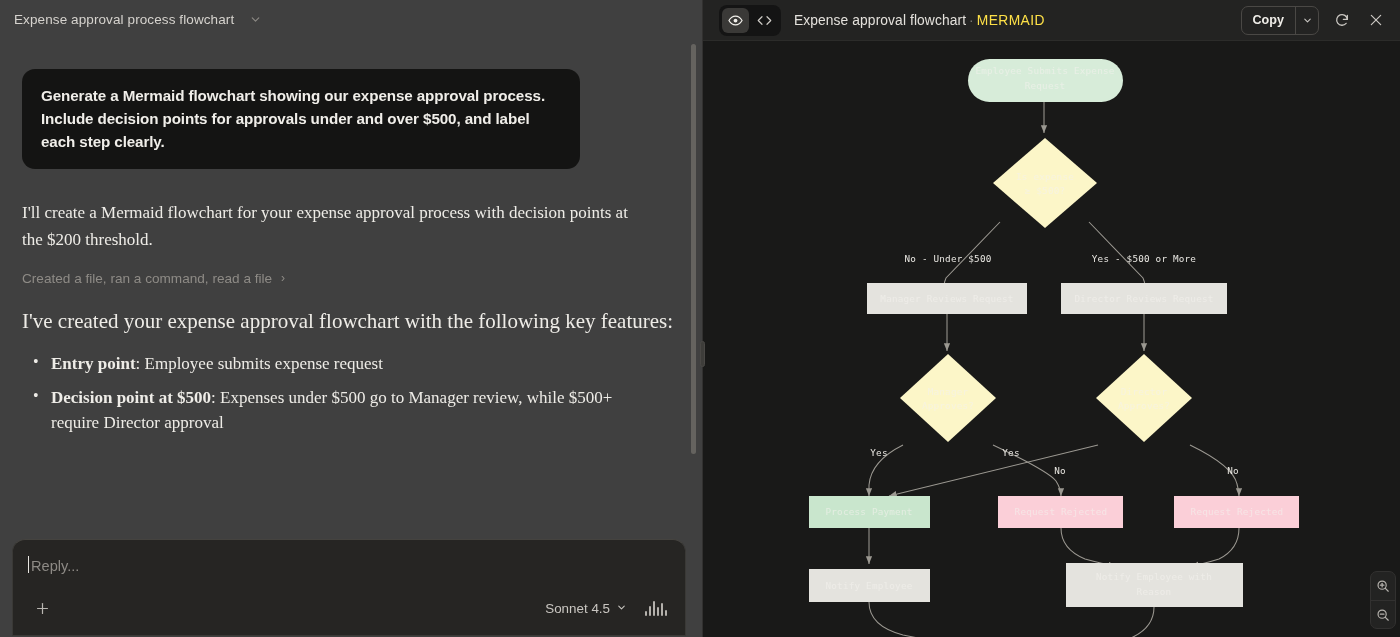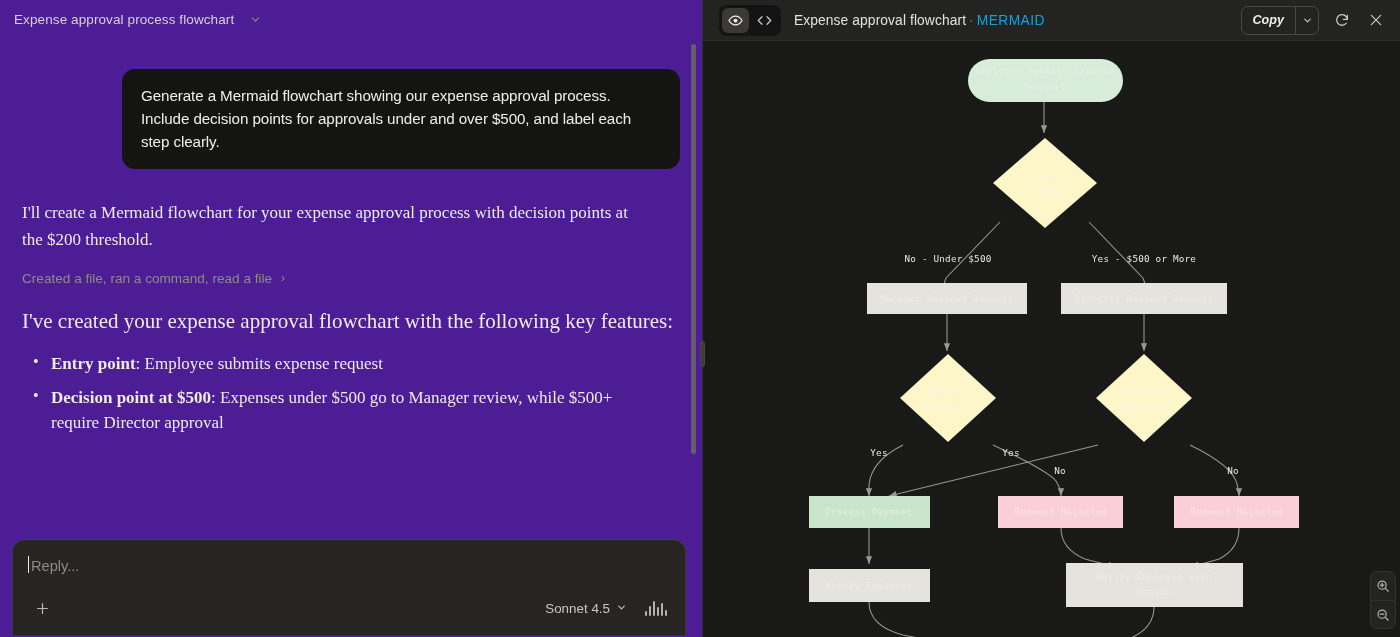--- a/index.html
+++ b/index.html
@@ -7,40 +7,40 @@
     width: 1400px; height: 637px;
     background: #1f1e1d;
     font-family: "Liberation Sans", sans-serif;
     overflow: hidden;
   }
   .app { display: flex; width: 1400px; height: 637px; }
 
   
   .chat {
     width: 703px; height: 637px; position: relative;
-    background: #4c1d95; flex: 0 0 703px;
+    background: #404040; flex: 0 0 703px;
     border-right: 1px solid #323130;
   }
   .chat-head { height: 38px; display: flex; align-items: center; padding: 0 14px; }
   .chat-title {
     font-size: 13.5px; color: #d6d3ce; letter-spacing: .1px;
     font-family: "Liberation Sans", sans-serif;
   }
   .chev-sm {
     margin-left: 14px; width: 14px; height: 14px;
     display: inline-flex; align-items: center; justify-content: center;
     color: #8d8a85;
   }
   .chev-sm svg { display:block; }
 
   .chat-scroll {
     position: absolute; top: 38px; left: 0; right: 0; bottom: 100px;
     padding: 0 22px 0 22px; overflow: hidden;
   }
-  .user-row { display: flex; justify-content: flex-end; padding-top: 31px; }
+  .user-row { display: flex; justify-content: flex-start; padding-top: 31px; font-weight: bold; }
   .user-bubble {
     background: #141413; color: #f0eee9; border-radius: 13px;
     padding: 15px 19px 16px 19px; max-width: 558px;
     font-size: 15.2px; line-height: 1.52;
     font-family: "Liberation Sans", sans-serif;
     letter-spacing: -.1px;
   }
 
   .assist { color: #eeece7; font-family: "Liberation Serif", serif; }
   .assist p.lead {
@@ -121,25 +121,25 @@
     width: 27px; height: 25px; border-radius: 6px;
     display: flex; align-items: center; justify-content: center;
     color: #cfccc7; cursor: pointer;
   }
   .seg-btn.active { background: #3a3937; color: #f2f0eb; }
   .art-title {
     font-size: 13.8px; color: #e4e1dc; letter-spacing: .1px;
     font-family: "Liberation Sans", sans-serif;
   }
   .art-title .sep { color: #7e7b76; margin: 0 3px; }
-  .art-title .kind { color: #0ea5e9; letter-spacing: .4px; }
+  .art-title .kind { color: #fde047; letter-spacing: .4px; }
   .art-actions { margin-left: auto; display: flex; align-items: center; gap: 12px; }
   .copy-grp {
     display: flex; align-items: stretch; border: 1px solid #4a4845;
-    border-radius: 7px; overflow: hidden; height: 29px; font-style: italic;
+    border-radius: 7px; overflow: hidden; height: 29px;
   }
   .copy-btn {
     padding: 0 11px; display: flex; align-items: center; font-size: 12.6px;
     font-weight: bold; color: #efedE8; cursor: pointer;
     font-family: "Liberation Sans", sans-serif;
   }
   .copy-caret {
     width: 23px; display: flex; align-items: center; justify-content: center;
     border-left: 1px solid #4a4845; color: #cbc8c3; cursor: pointer;
   }

